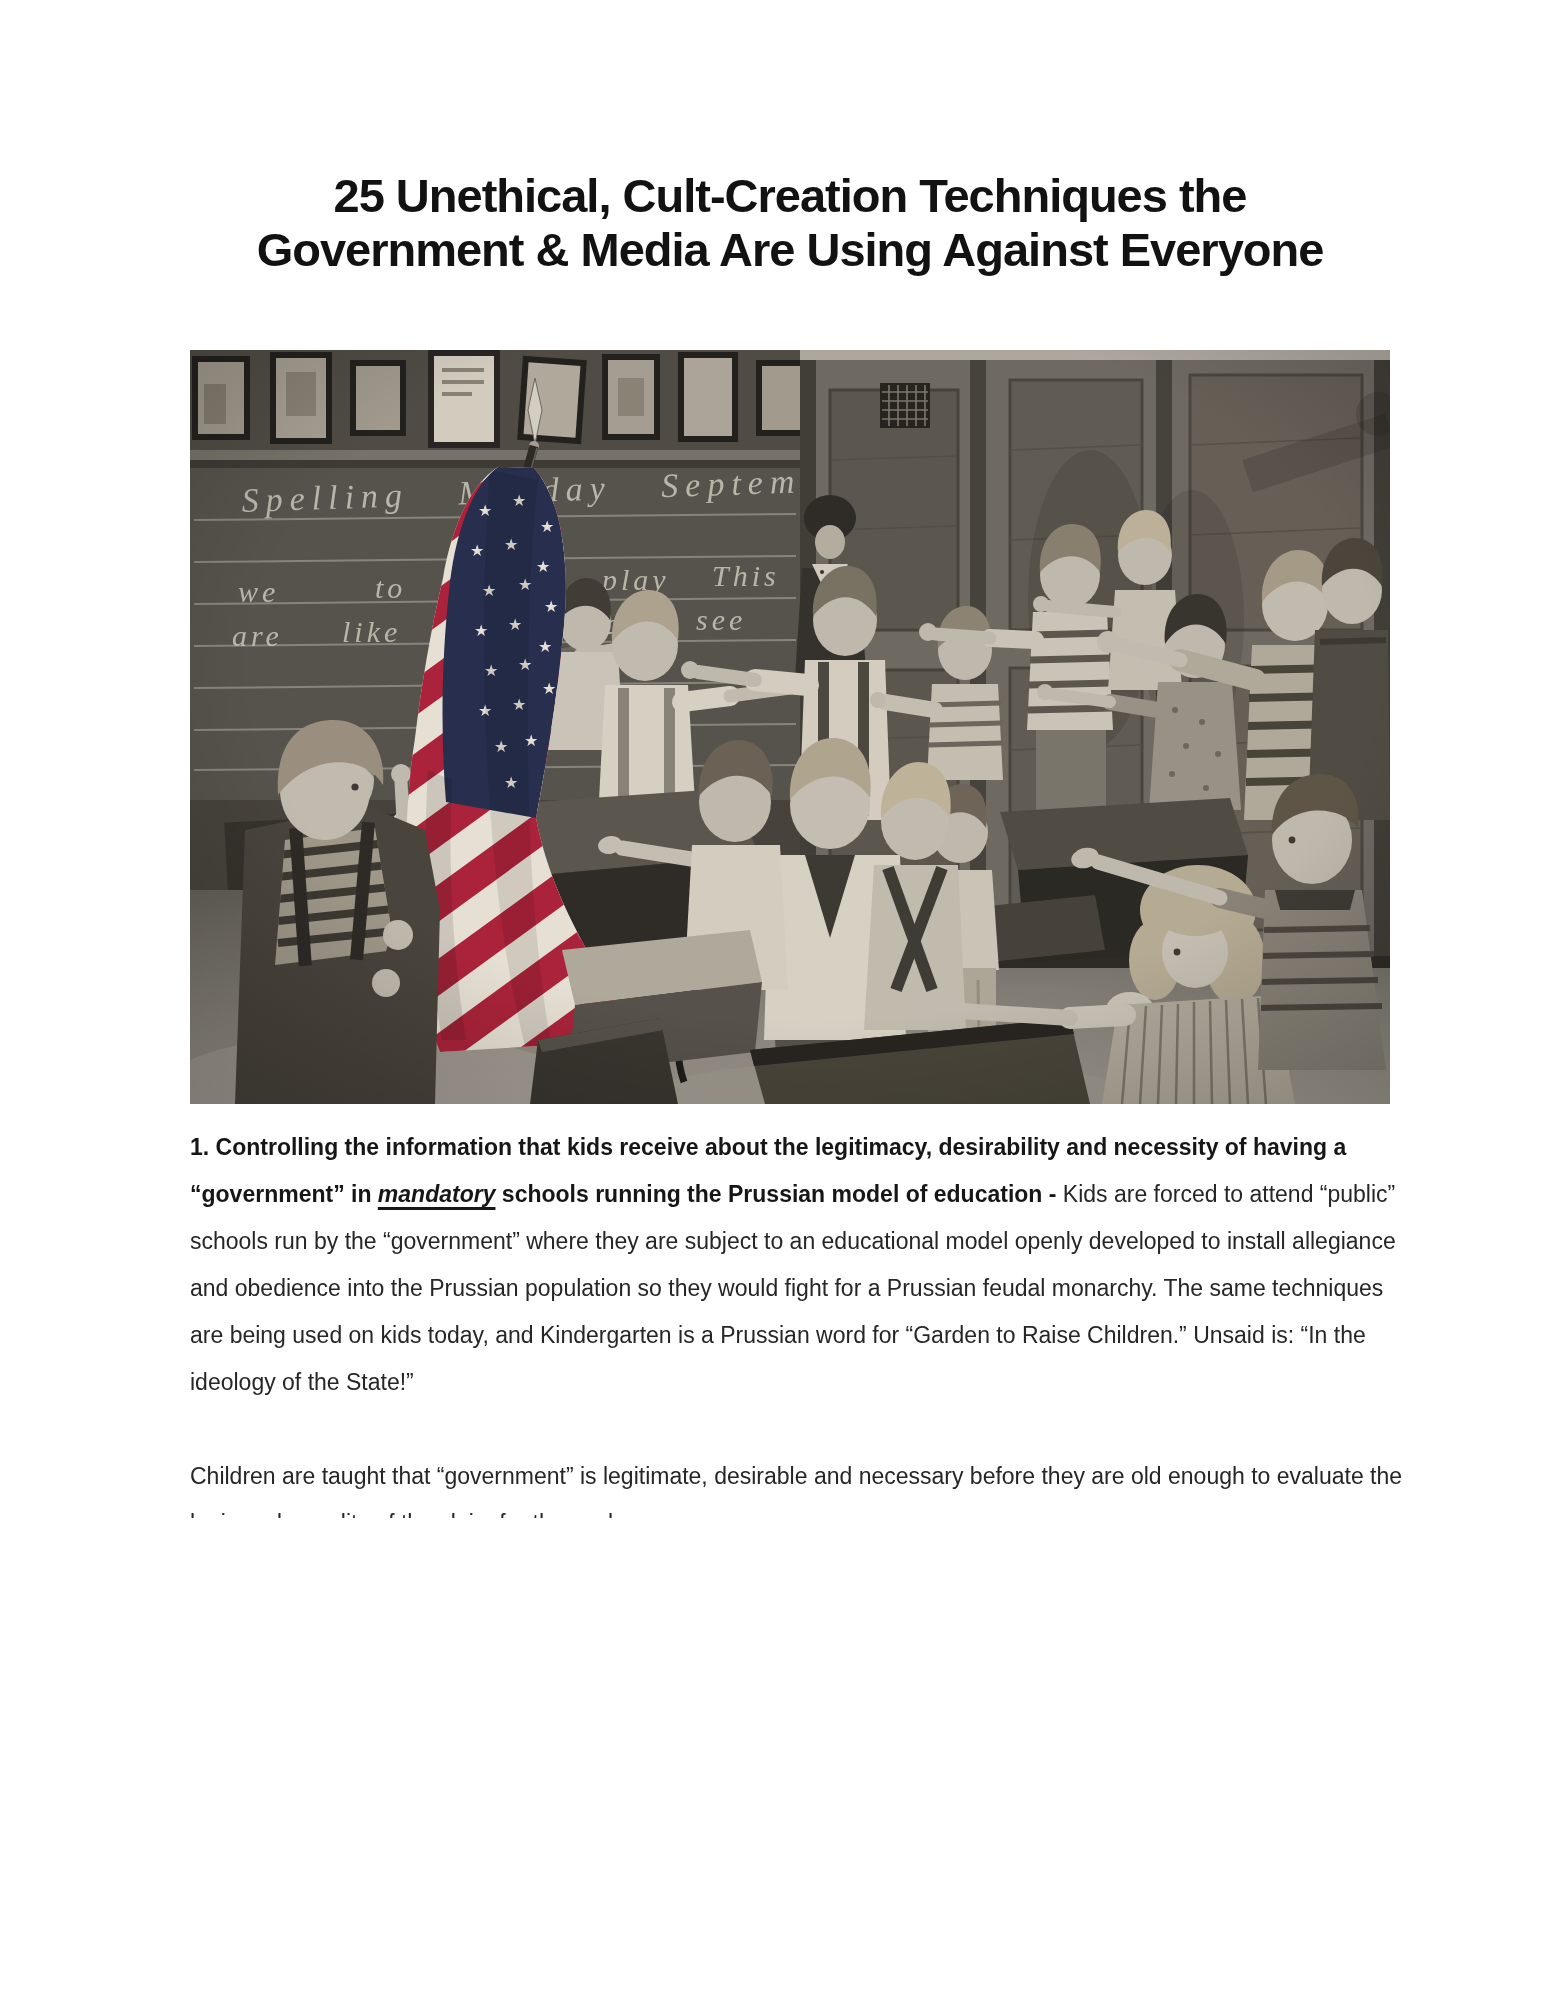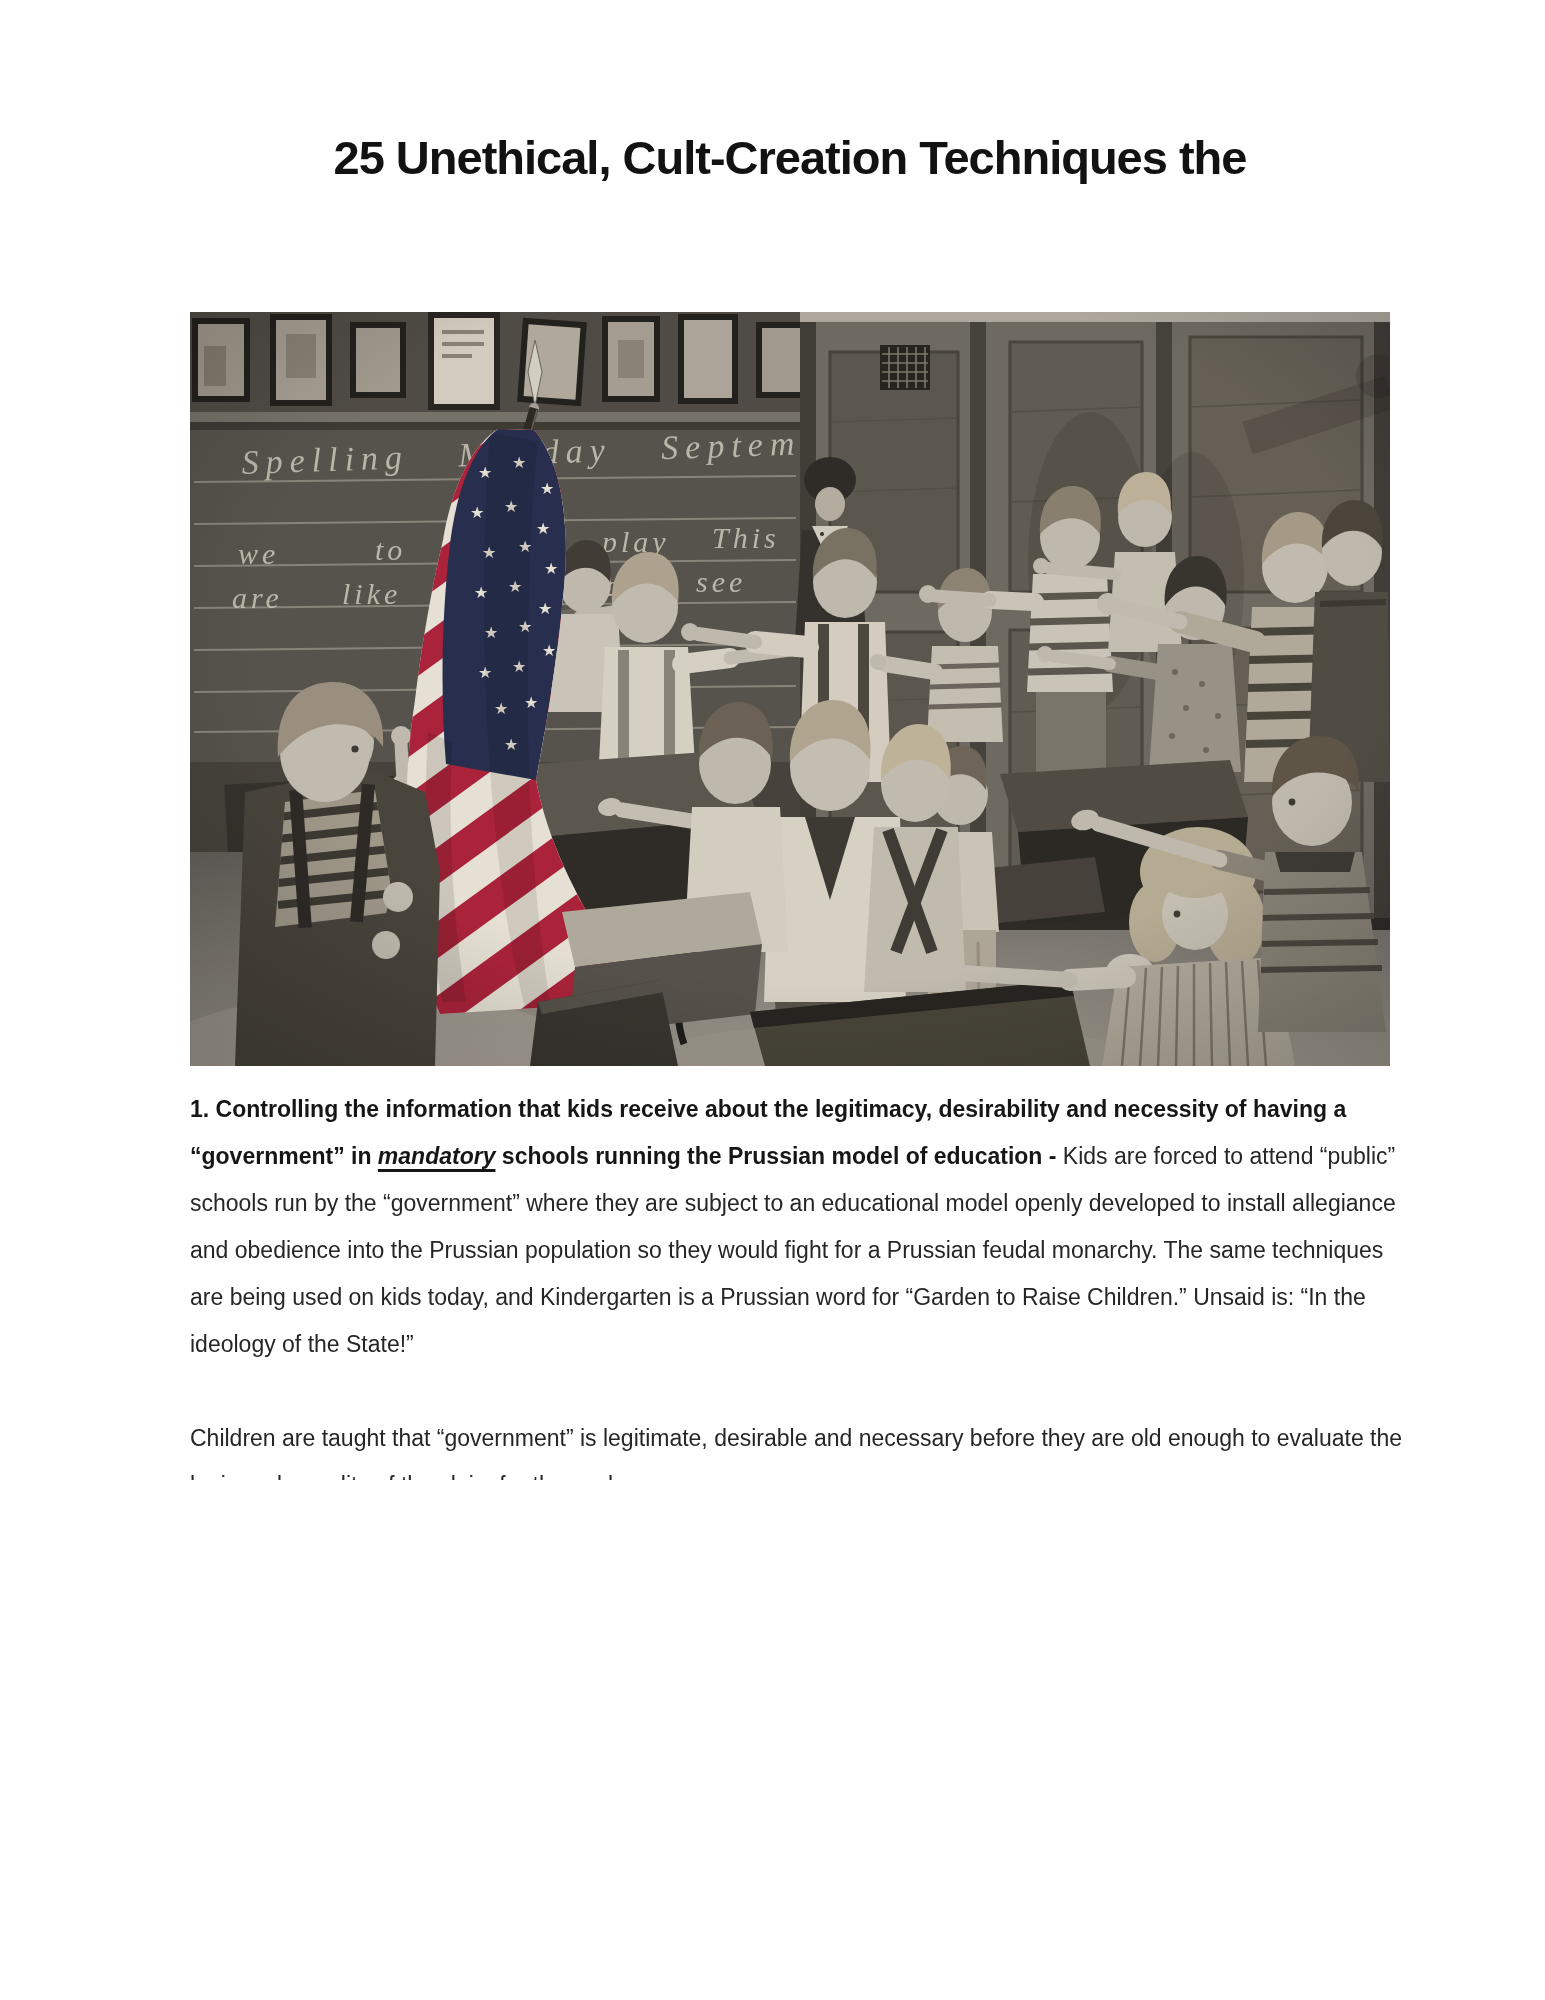--- a/index.html
+++ b/index.html
@@ -10,20 +10,21 @@
     --body-ink:#262626;
   }
   *{margin:0;padding:0;box-sizing:border-box;}
   html,body{background:#ffffff;}
   .page{
     position:relative;
     width:1545px;height:1480px;
     background:#ffffff;
     font-family:"Liberation Sans", sans-serif;
     overflow:hidden;
+    margin-top:38px;
   }
   .title{
     position:absolute;
     left:172px;top:131px;width:1236px;
     text-align:center;
     font-size:47px;font-weight:700;
     letter-spacing:-1px;
     line-height:54px;
     color:#121212;
   }
@@ -65,20 +66,21 @@
   .chalk-word{font-size:30px;letter-spacing:4px;}
   .star{font-family:"DejaVu Sans", sans-serif;font-size:16px;fill:#EDE7DC;}
 </style>
 </head>
 <body>
 
 <div class="page">
 
   <div class="title">
     <div>25 Unethical, Cult-Creation Techniques the</div>
+    <div>Government &amp; Media Are Using Against Everyone</div>
   </div>
 
   <div class="photo">
     <svg viewBox="0 0 1200 754" preserveAspectRatio="none">
       <defs>
         <linearGradient id="floorG" x1="0" y1="0" x2="0" y2="1">
           <stop offset="0" stop-color="#63605a"></stop>
             <stop offset="1" stop-color="#a39e95"></stop>
         </linearGradient>
         <radialGradient id="vig" cx="0.52" cy="0.42" r="0.85">

